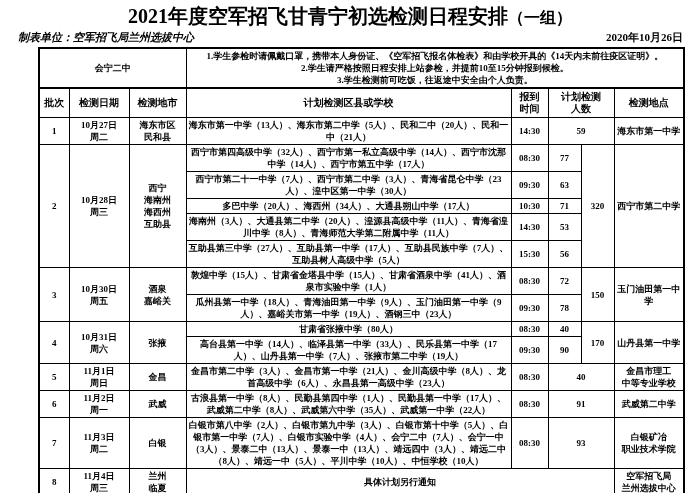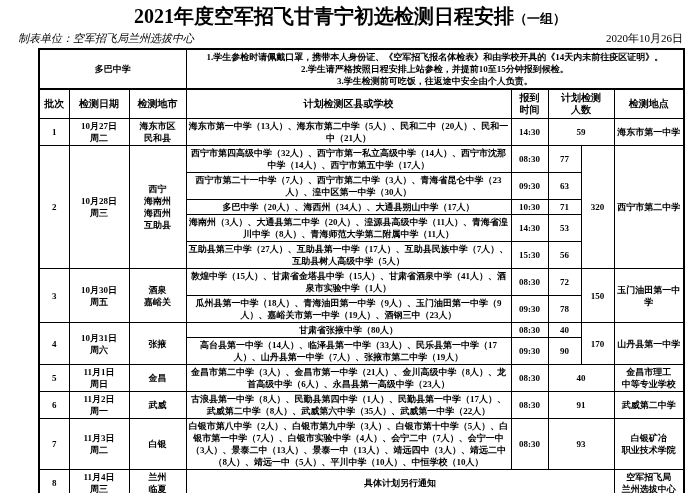--- a/index.html
+++ b/index.html
@@ -6,24 +6,24 @@
   html, body { margin: 0; padding: 0; }
   body {
     width: 700px; height: 493px;
     background: #ffffff;
     color: #000;
     font-family: "Liberation Serif", "DejaVu Serif", serif;
     overflow: hidden;
   }
   .title-row { text-align: center; padding-top: 5px; line-height: 22px; white-space: nowrap; }
   .title-main { font-size: 20px; font-weight: bold; }
-  .title-suffix { font-size: 13px; font-weight: bold; }
+  .title-suffix { font-size: 16px; font-weight: bold; }
   .meta-row {
     display: flex; justify-content: space-between; align-items: flex-end;
-    margin: 1px 17px 2px 18px; font-size: 11px; font-weight: normal;
+    margin: 1px 17px 2px 18px; font-size: 11px; font-weight: bold;
   }
   .meta-issuer { font-style: italic; }
   .meta-date { font-style: normal; }
   table.sched {
     margin-left: 38px;
     width: 645px;
     border-collapse: collapse;
     table-layout: fixed;
     border: 2px solid #000;
   }
@@ -70,21 +70,21 @@
         <col style="width:57px">
       <col style="width:325px">
         <col style="width:37px">
         <col style="width:33px">
       <col style="width:33px">
         <col style="width:70px">
     </colgroup>
 
     <tbody>
         <tr>
-      <td colspan="3" class="notes-label-cell">多巴中学</td>
+      <td colspan="3" class="notes-label-cell">会宁二中</td>
       <td colspan="5" class="notes-text-cell">
         <div><span>1.学生参检时请</span><span class="hl">佩戴口罩</span><span>，携带</span><span class="hl">本人身份证</span><span>、</span><span class="hl">《空军招飞报名体检表》</span><span>和由学校开具的</span><span class="hl">《14天内未前往疫区证明》</span><span>。</span></div>
         <div>2.学生请严格按照日程安排上站参检，并提前10至15分钟报到候检。</div>
         <div>3.学生检测前可吃饭，往返途中安全由个人负责。</div>
       </td>
     </tr>
 
     <tr>
       <th>批次</th>
       <th>检测日期</th>

